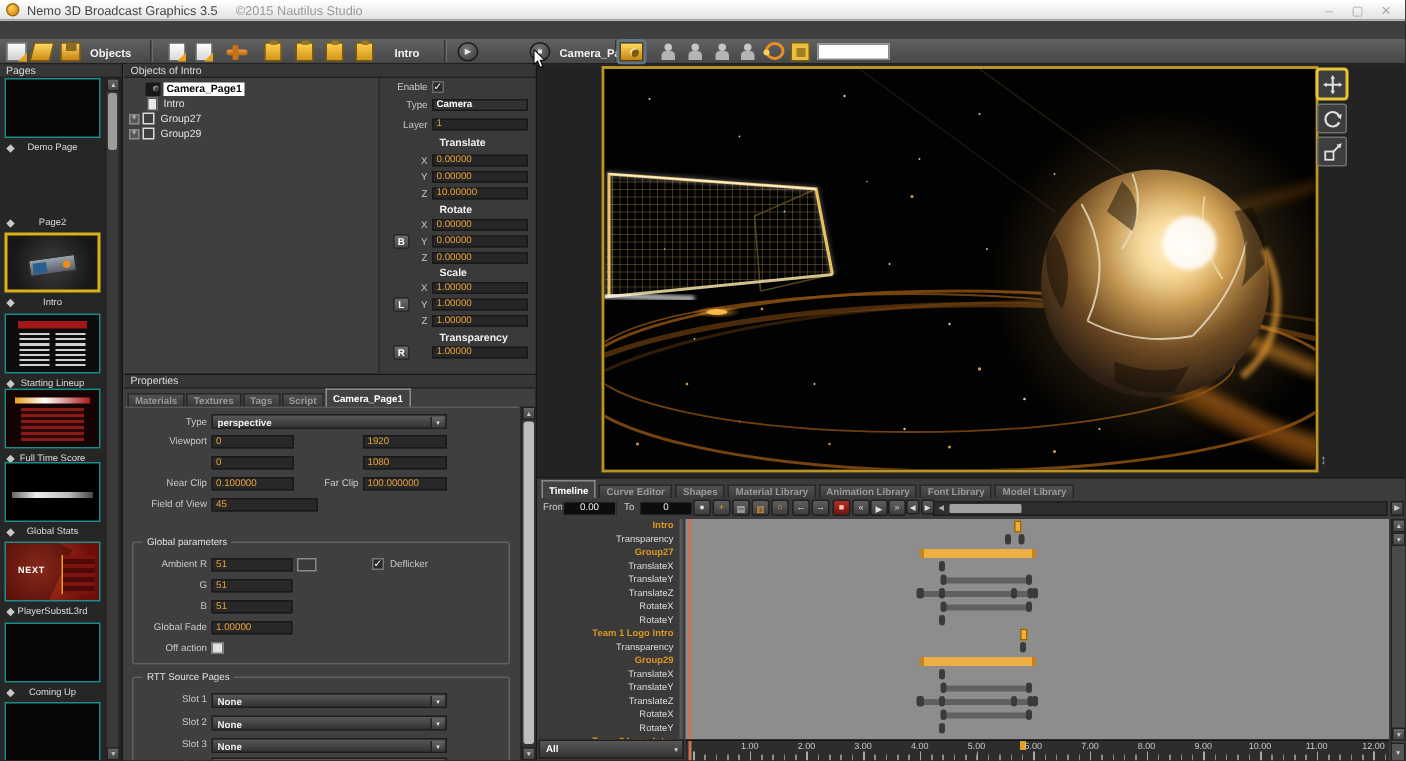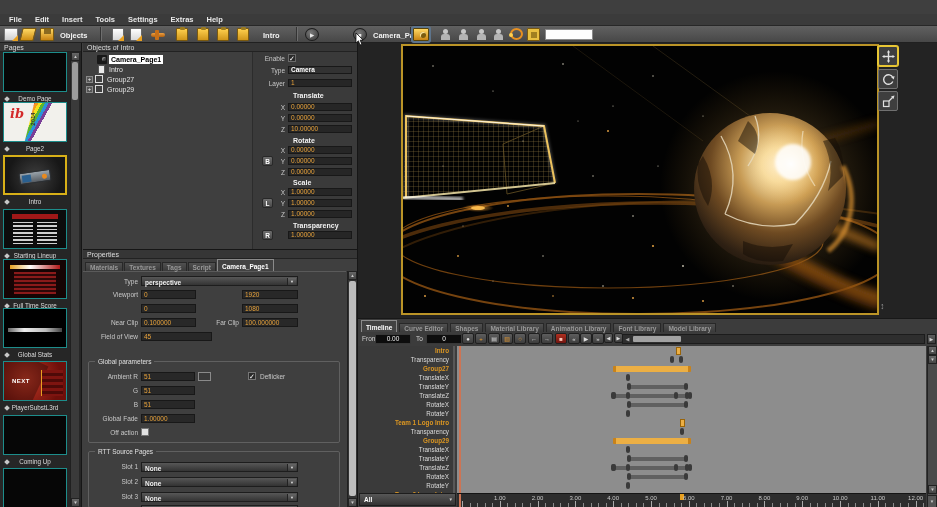--- a/index.html
+++ b/index.html
@@ -196,30 +196,31 @@
   border:1px solid #1d1d1d;color:#fff;font-size:6.5px;font-weight:bold;padding:2px 4px}
 .tfilter::after{content:"▼";position:absolute;right:2px;top:3px;font-size:4.5px;color:#ccc}
 .bl-corner{position:absolute;right:0;top:176px;width:10px;height:13px;background:#555;border:1px solid #222;
   color:#ccc;font-size:4.5px;text-align:center;line-height:11px}
 </style>
 </head>
 <body>
 
 <div id="app">
 
-
-  <div class="menubar">
-      <div class="mitem">File</div>
-      <div class="mitem">Edit</div>
-      <div class="mitem">Insert</div>
-      <div class="mitem">Tools</div>
-      <div class="mitem">Settings</div>
-      <div class="mitem">Extras</div>
-      <div class="mitem">Help</div>
-    </div>
+  <div class="titlebar">
+    <span class="app-icon"></span>
+    <span class="tb-title">Nemo 3D Broadcast Graphics 3.5</span>
+    <span class="tb-copy">©2015 Nautilus Studio</span>
+    <span class="winbtns">
+      <span class="winbtn">–</span>
+      <span class="winbtn">▢</span>
+      <span class="winbtn">✕</span>
+    </span>
+  </div>
+
 
   <div class="toolbar">
     <span class="tsep" style="left:100px"></span>
       <span class="tsep" style="left:296px"></span>
       <span class="tsep" style="left:410px"></span>
     <span class="tool-label" style="left:60px">Objects</span>
     <span class="tool-label" style="left:263px">Intro</span>
     <span class="tool-label" style="left:373px">Camera_Page1</span>
     <span class="circle-btn" style="left:305px">▶</span>
     <span class="circle-btn" style="left:353px">■</span>
@@ -249,25 +250,20 @@
 
   <div class="sidebar">
     <div class="panel-header">
       <span>Pages</span>
     </div>
     <div class="pages-list">
         <div class="pthumb t-black" style="top: 0px;"></div>
         <div class="plabel" style="top: 42px;">
           <i class="dia"></i>
           <span>Demo Page</span>
-        </div>
-        <div class="pthumb t-ibc" style="top: 50px;">
-          <i class="ibc-s"></i>
-          <b class="ibc-i">ib</b>
-          <b class="ibc-y">2014</b>
         </div>
         <div class="plabel" style="top: 92px;">
           <i class="dia"></i>
           <span>Page2</span>
         </div>
         <div class="pthumb t-card sel" style="top: 103px;">
           <i class="chip"></i>
         </div>
         <div class="plabel" style="top: 145px;">
           <i class="dia"></i>

